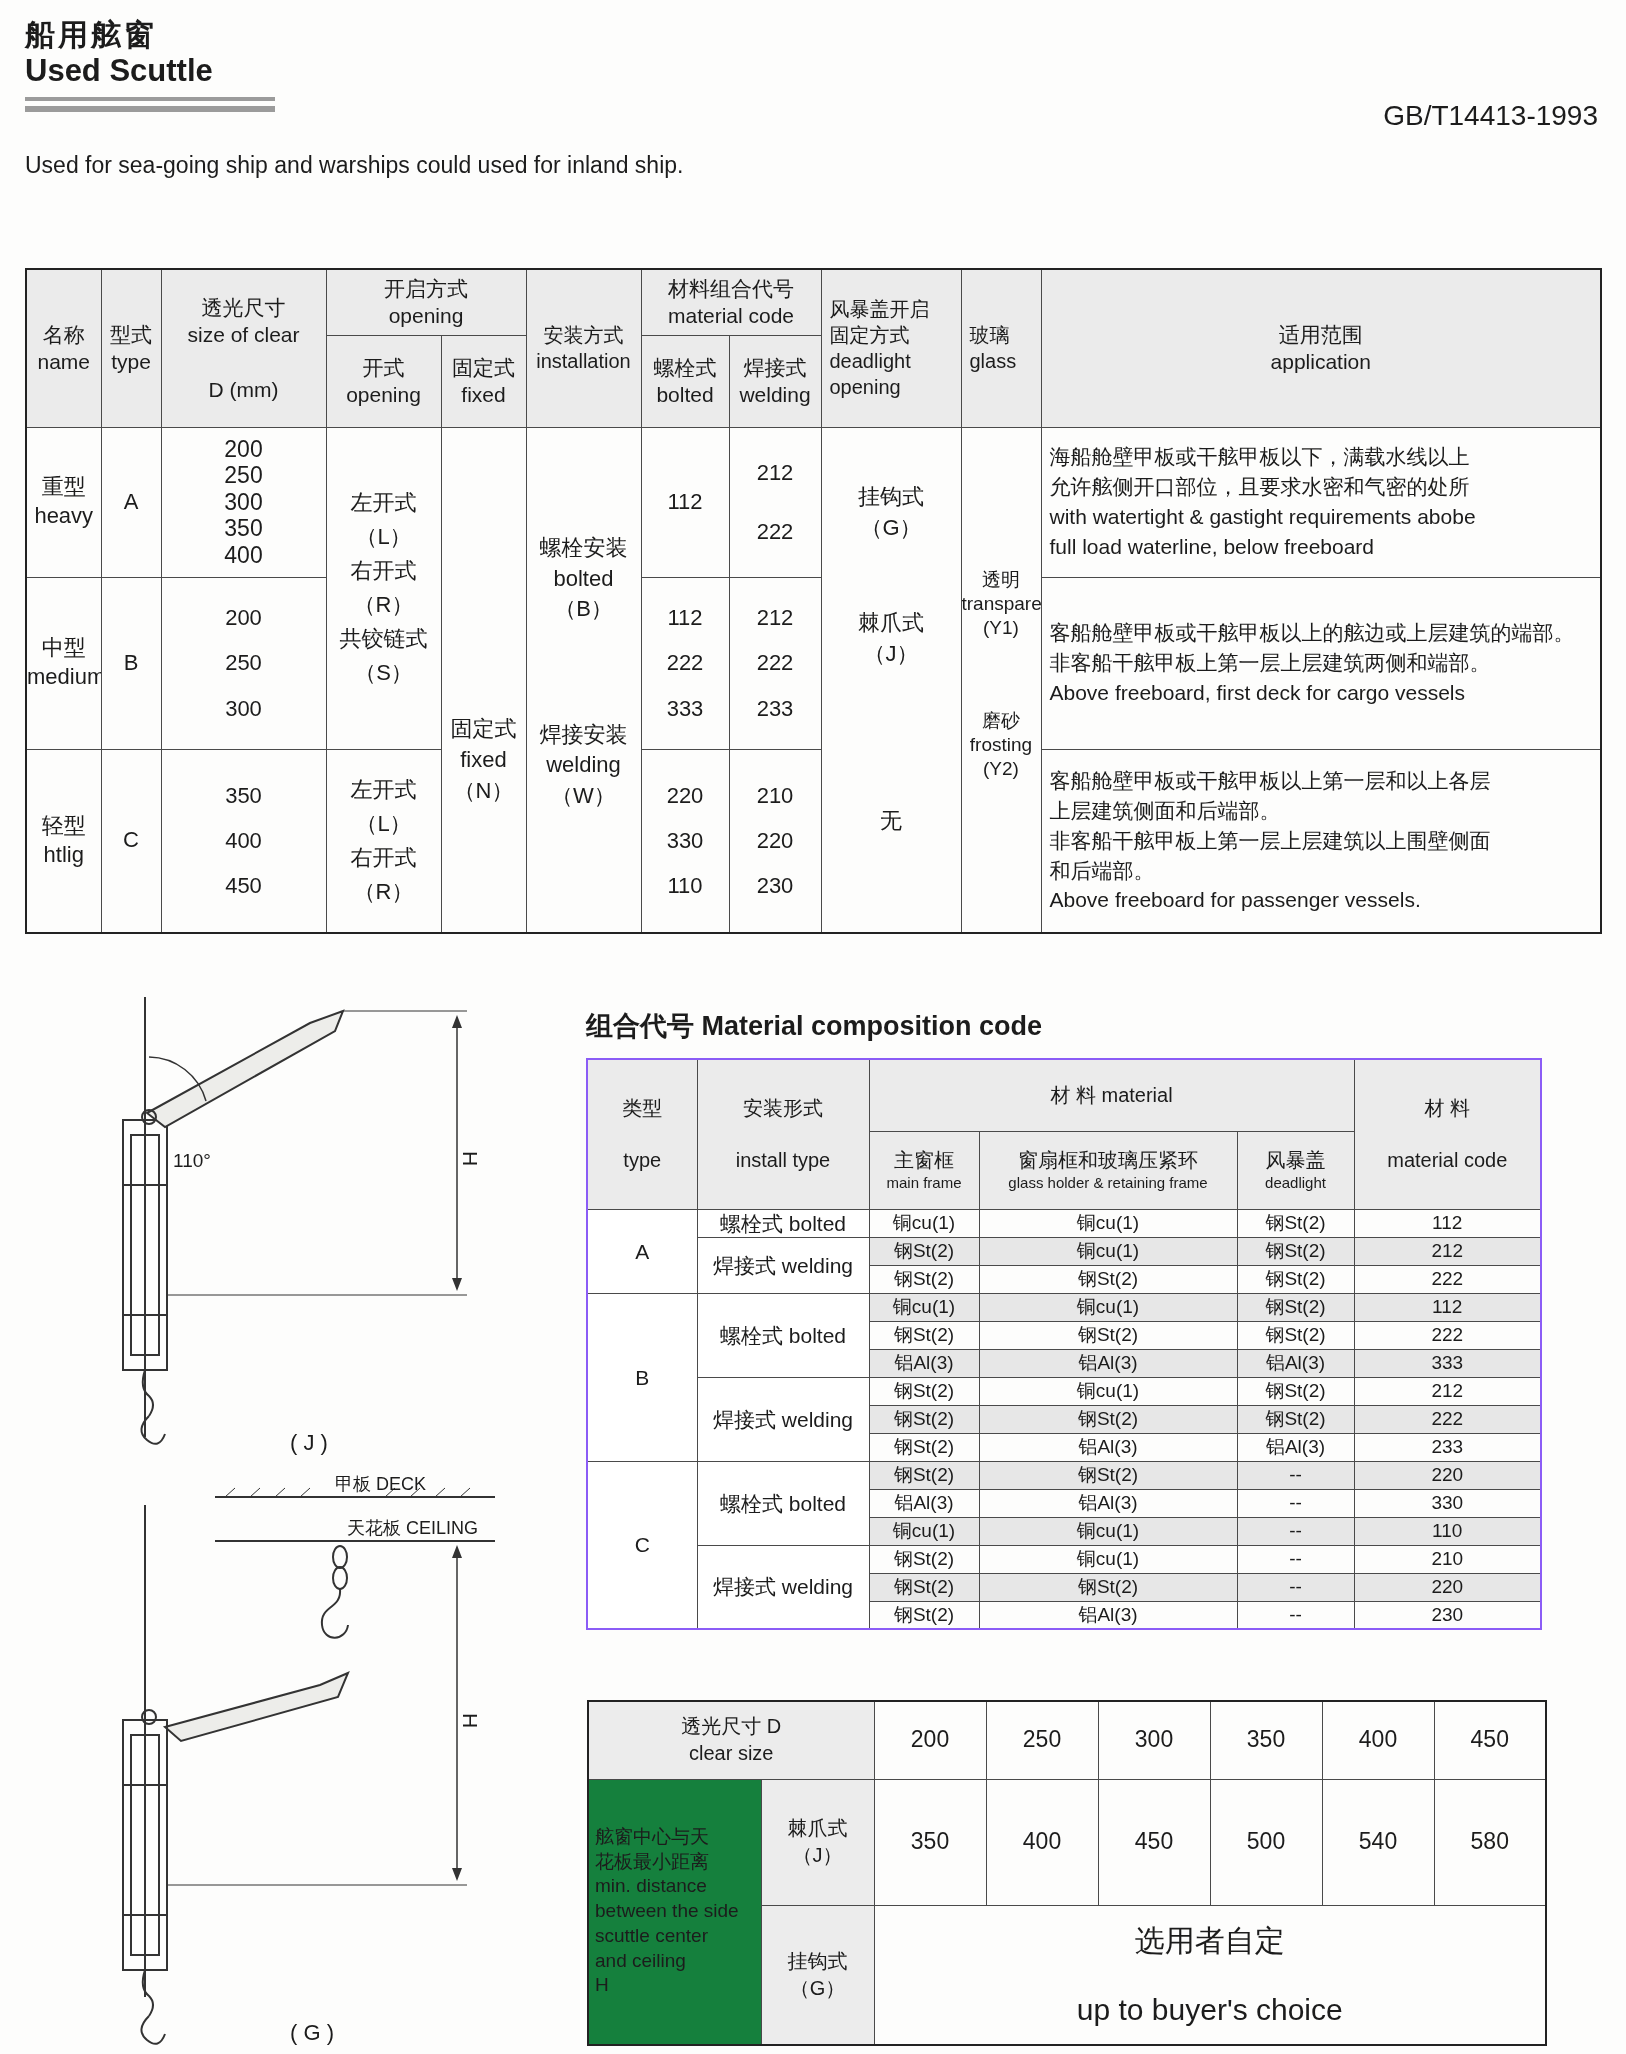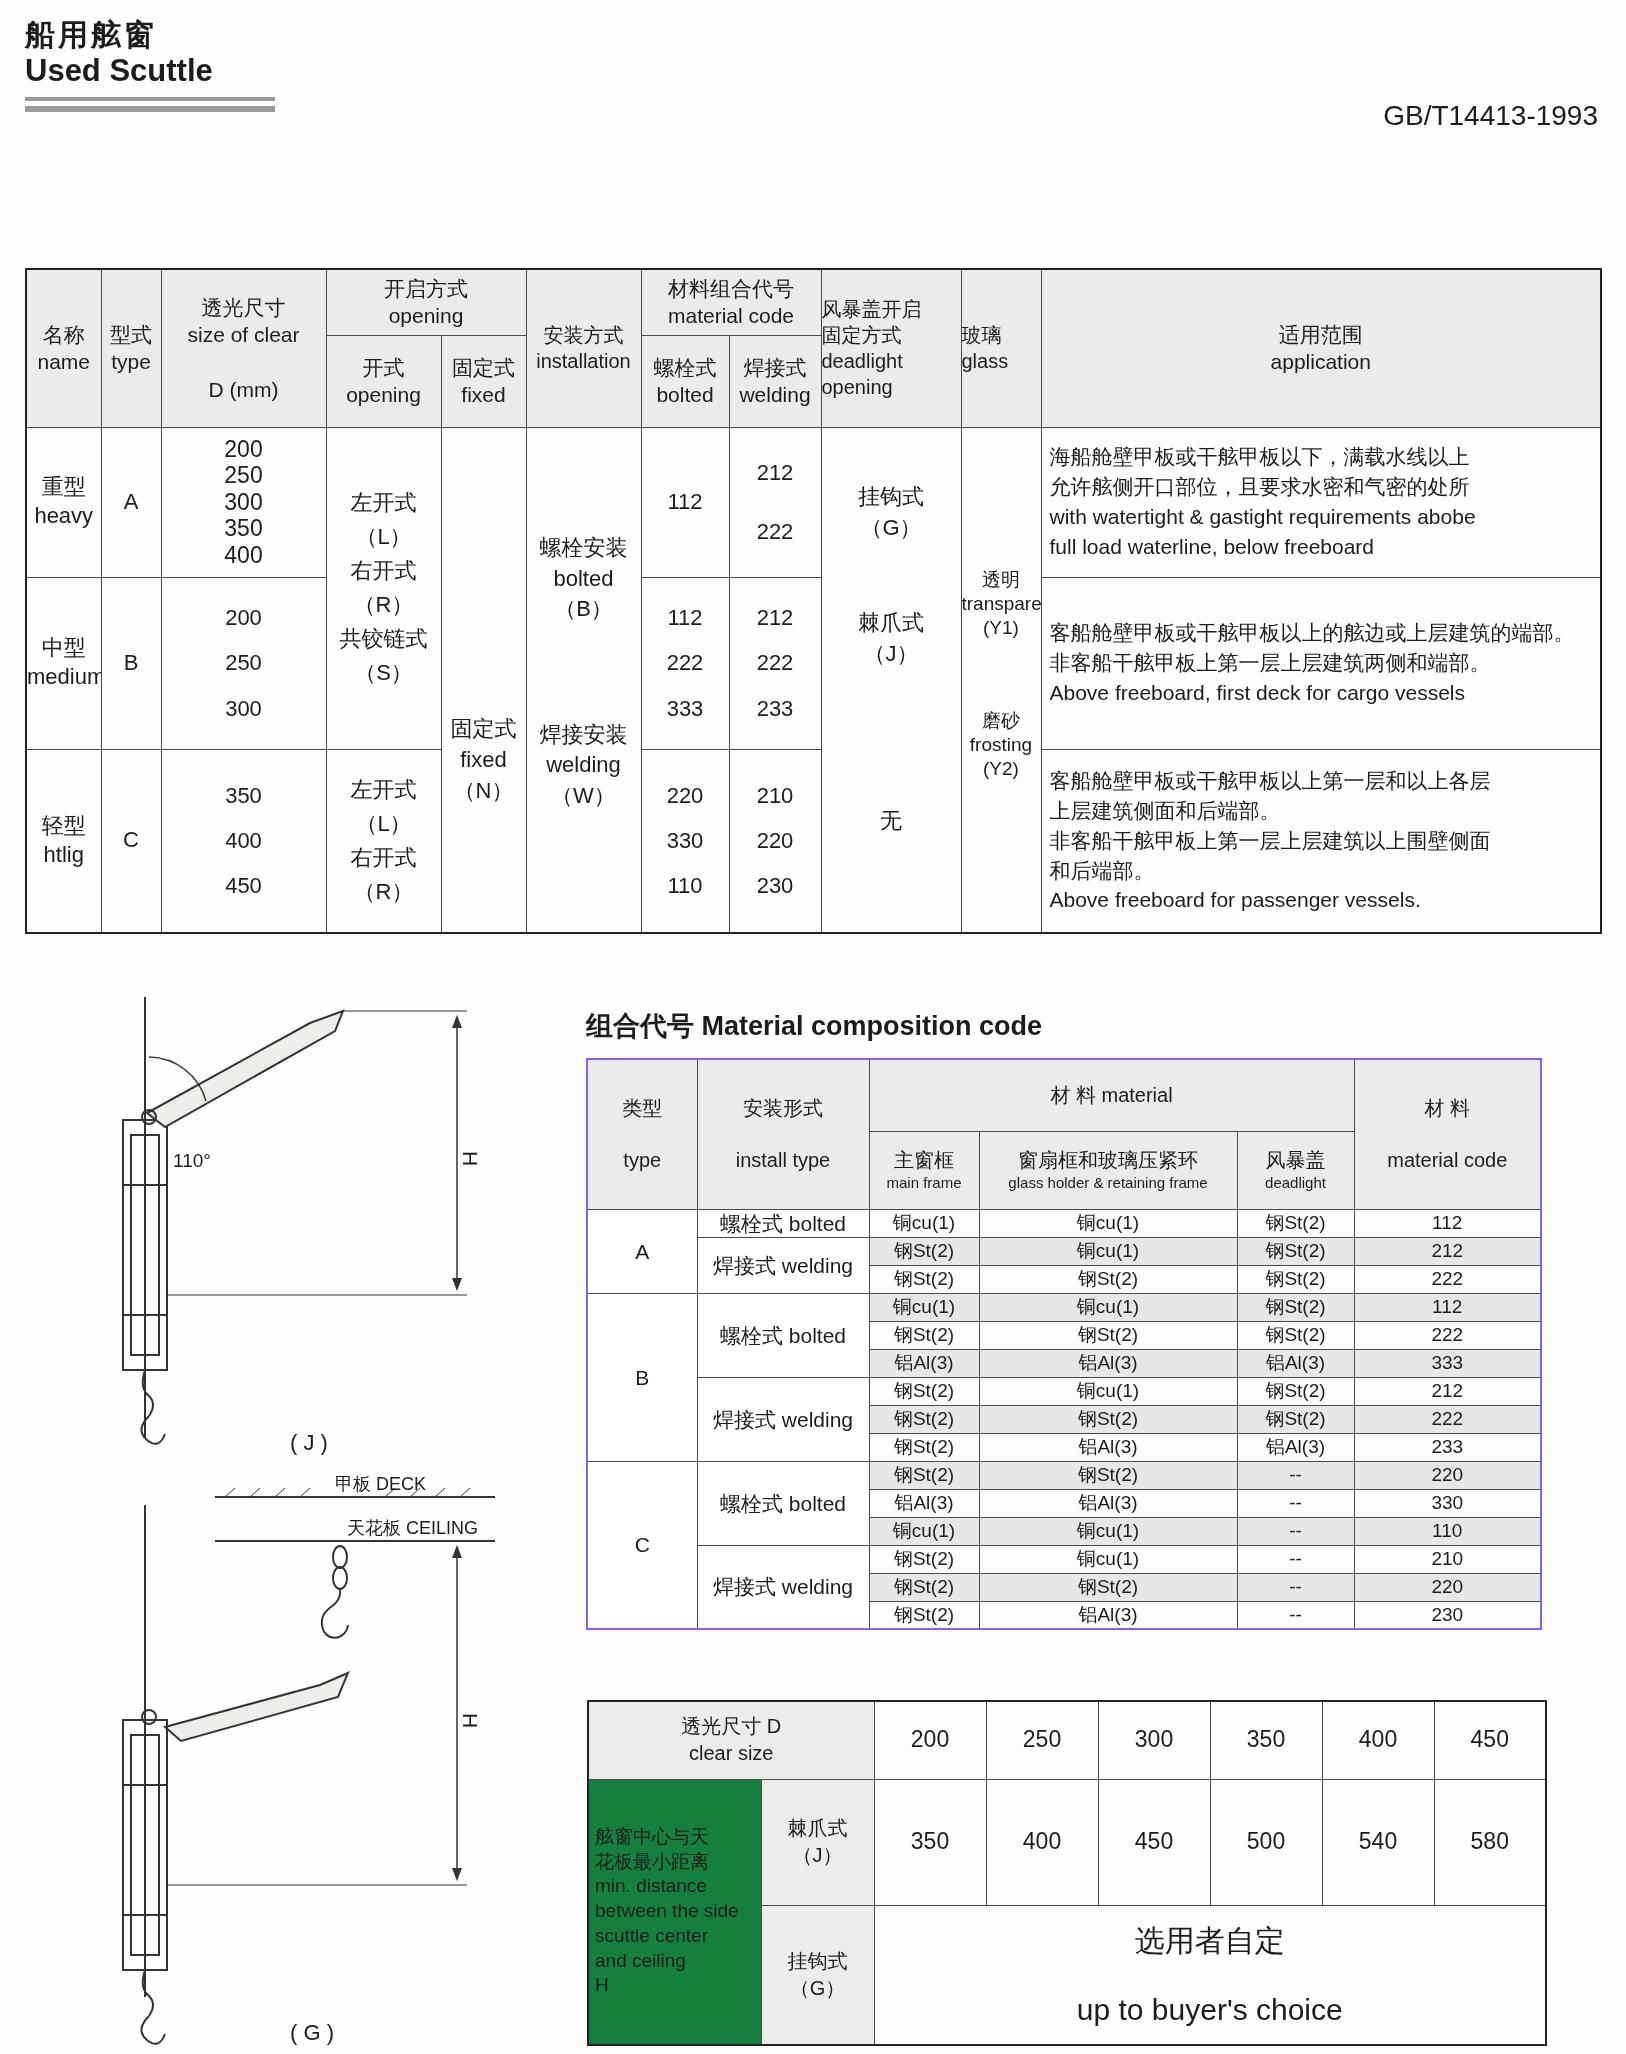--- a/index.html
+++ b/index.html
@@ -22,21 +22,21 @@
      font-size:22px;line-height:1.3;overflow:hidden;}
   .hdr td{background:#ebebeb;font-size:21px;line-height:1.3;}
   
   .main-table{position:absolute;left:25px;top:268px;width:1575px;border:2px solid #222;}
   .main-table .app{ text-align:left;padding:10px 8px;font-size:21px;line-height:1.42;}
   .lh-tight{line-height:1.15;font-size:23px;}
   .lh-wide{line-height:2.05;}
   .lh-xwide{line-height:2.7;}
   .rel{position:relative;}
   .abs{position:absolute;left:0;right:0;transform:translateY(-50%);line-height:1.4;}
-  .hdr .left4{text-align:left;font-size:20px;}
+  .hdr .left4{text-align:left;padding-left:8px;font-size:20px;}
   .glass-grp{font-size:19px;line-height:1.25;}
   
   .comp-title{position:absolute;left:586px;top:1008px;font-size:27px;font-weight:bold;}
   .comp-table{position:absolute;left:586px;top:1058px;width:954px;border:2px solid #8b5cf6;}
   .comp-table td{font-size:19px;}
   .comp-table .hdr-cell{background:#ebebeb;font-size:20px;}
   .comp-table .sub-en{font-size:15px;}
   .comp-table tr.dr{height:28px;}
   .comp-table td.sh{background:#e7e7e7;}
   .comp-table .grp{font-size:21px;background:#fff;}
@@ -54,20 +54,21 @@
 <body>
 
 <div class="doc-header">
   <div class="title-cn">船用舷窗</div>
   <div class="title-en">Used Scuttle</div>
   <div class="title-rule"></div>
   <div class="title-rule2"></div>
 </div>
 <div class="standard-no">GB/T14413-1993</div>
 <div class="intro">
+  <div class="ml">Used for sea-going ship and warships could used for inland ship.</div>
 </div>
 
 <table class="main-table">
   <colgroup>
     <col style="width:75px">
       <col style="width:60px">
       <col style="width:165px">
     <col style="width:115px">
       <col style="width:85px">
       <col style="width:115px">

